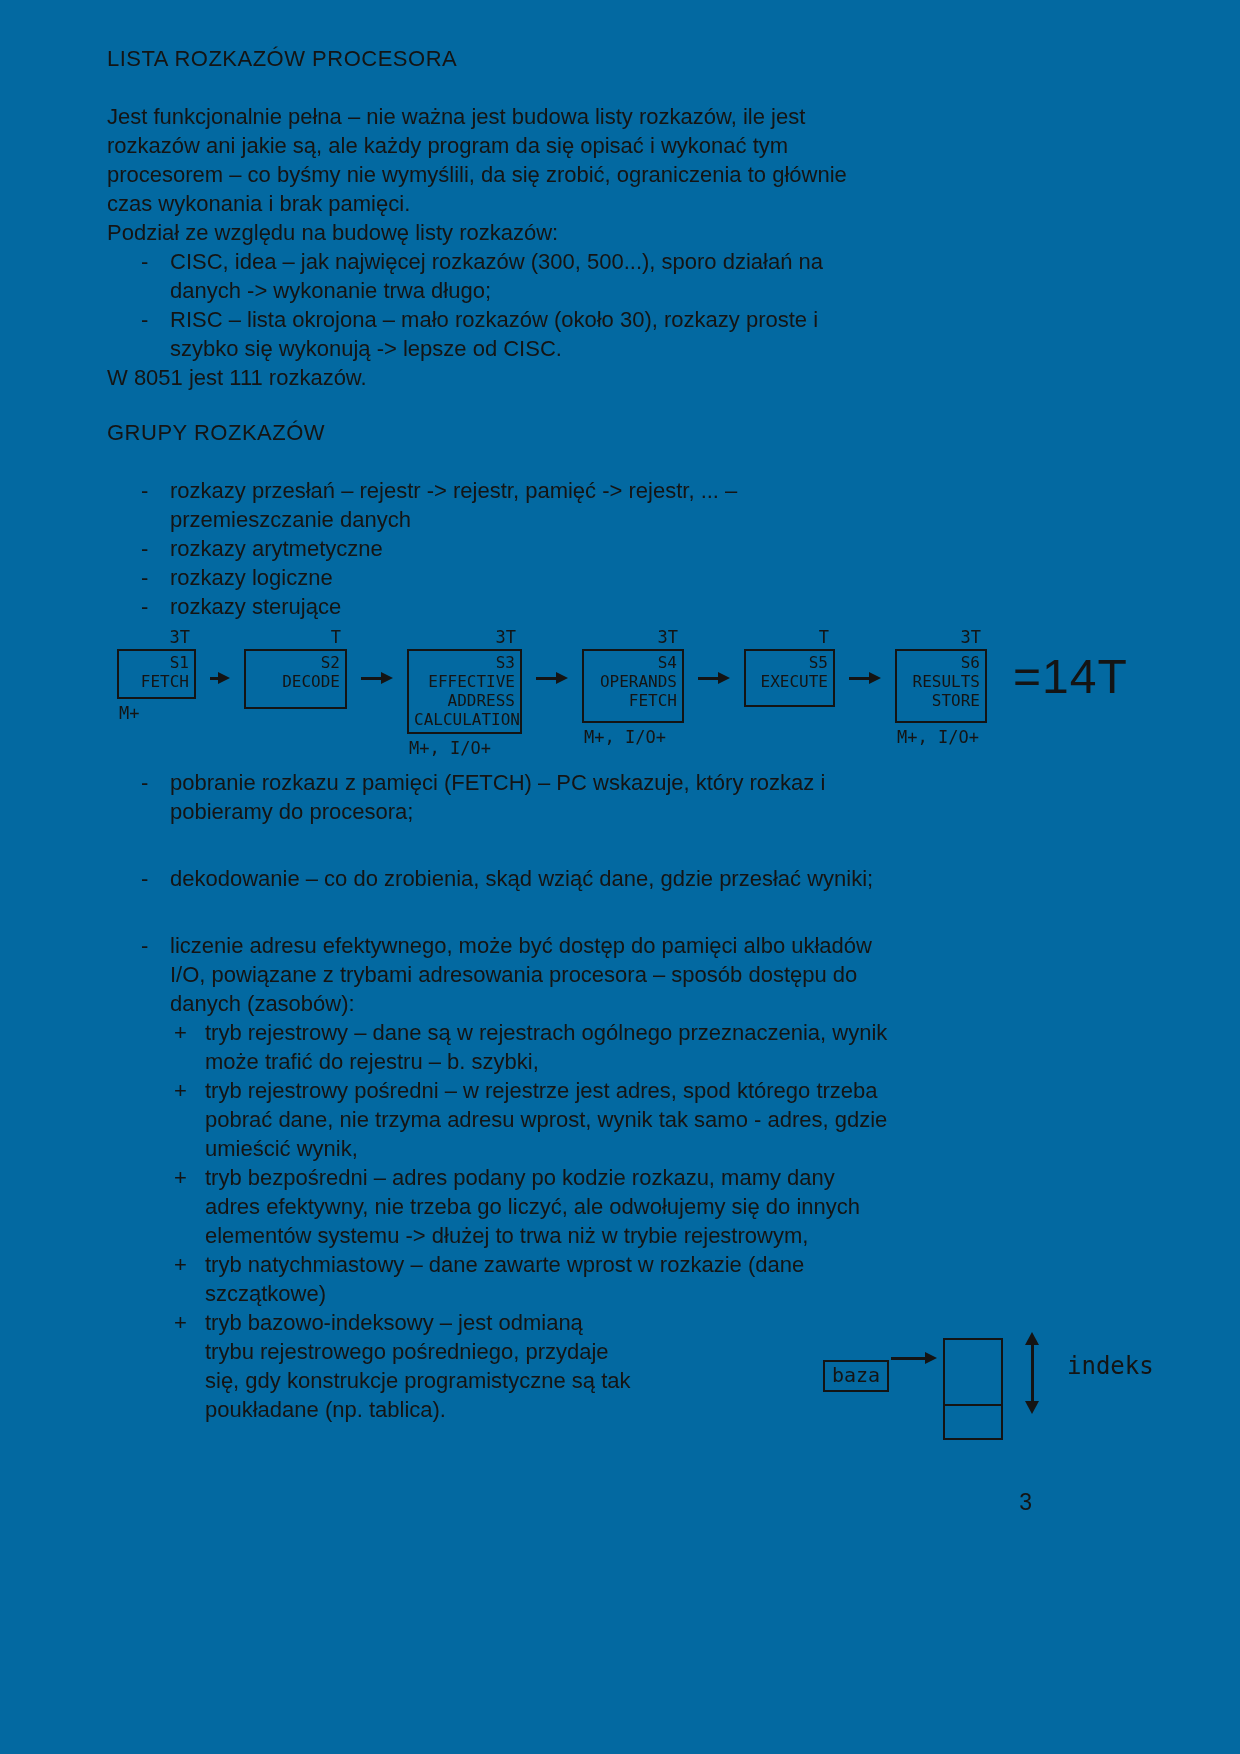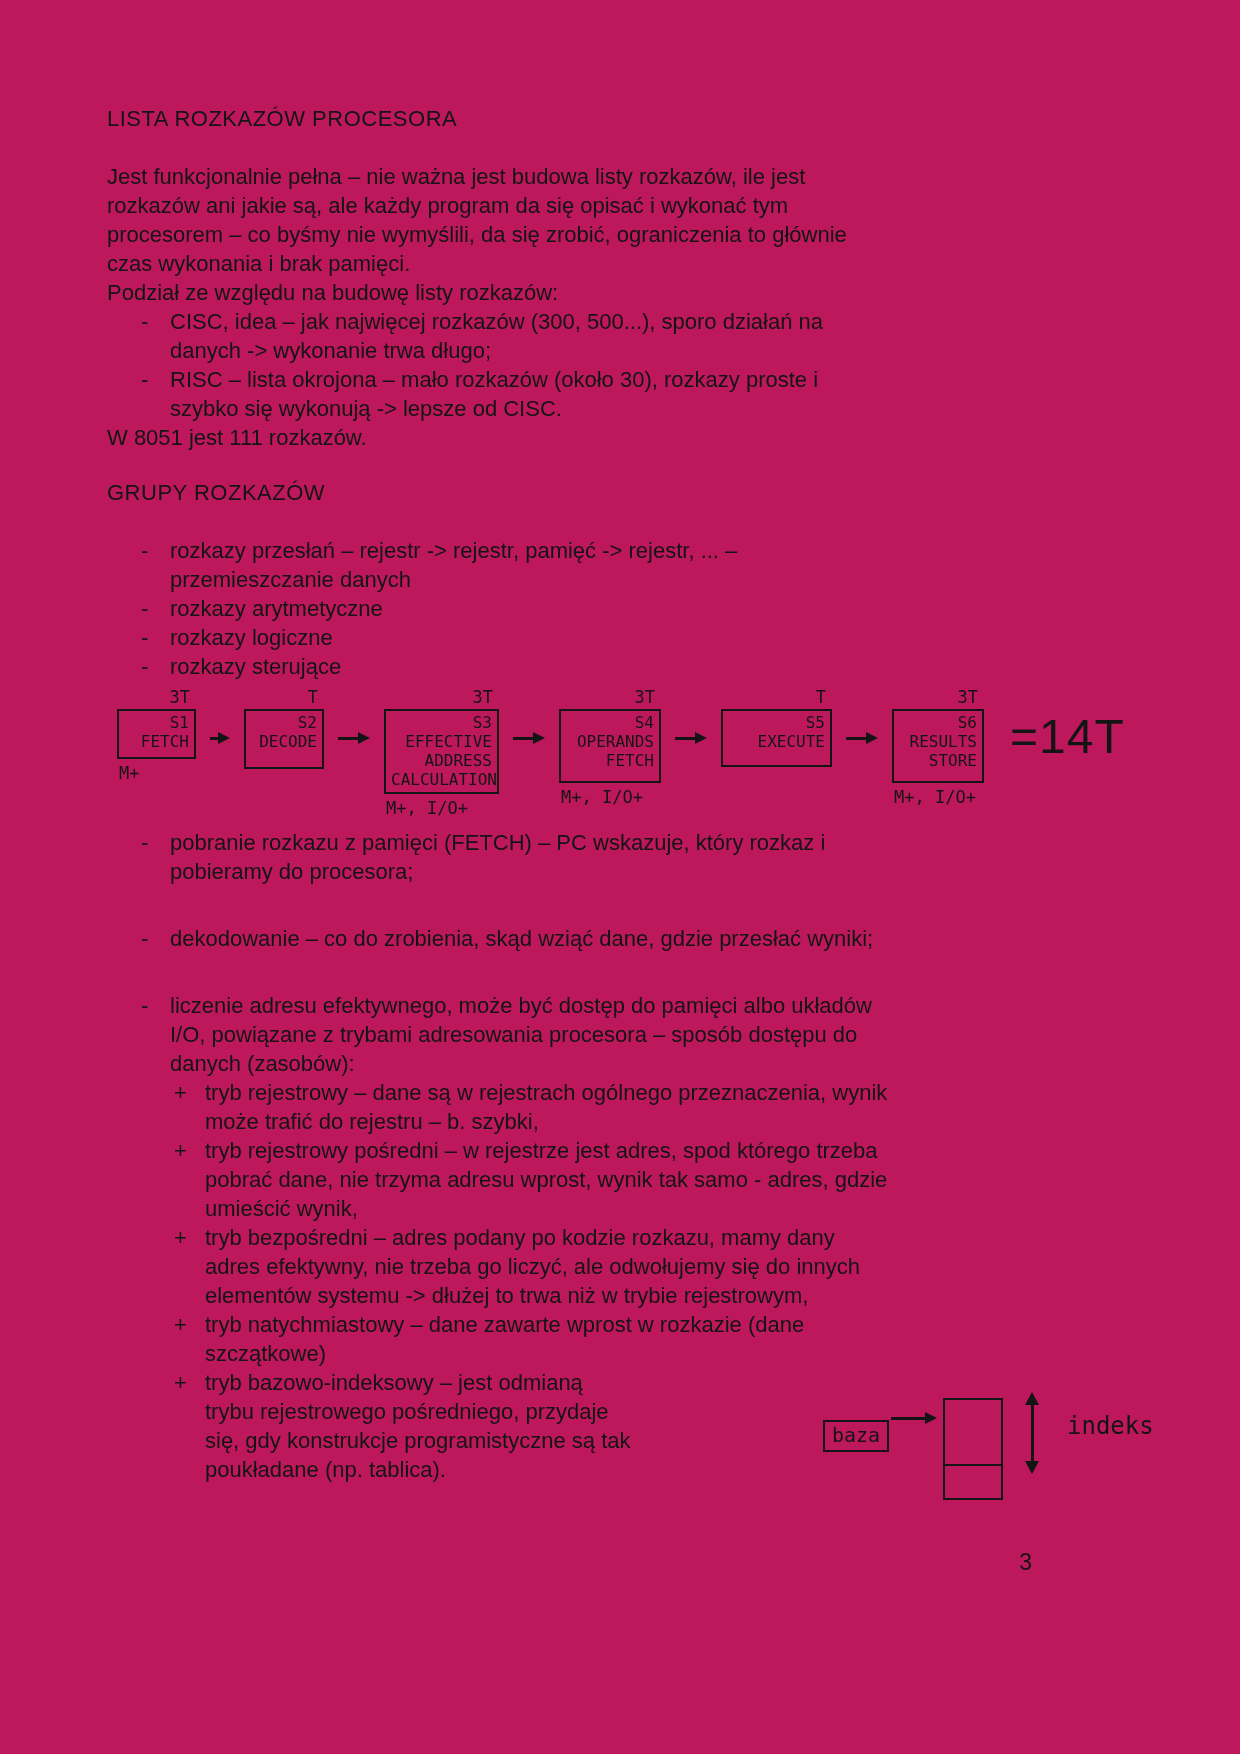--- a/index.html
+++ b/index.html
@@ -1,22 +1,22 @@
 <!DOCTYPE html>
 <html><head>
 <meta charset="utf-8">
 <style>
   * { box-sizing: border-box; }
   html,body { margin:0; padding:0; background:#9a9a9a; }
   .page {
-    width:1240px; height:1754px; margin:0 auto; background:#be185d;
+    width:1240px; height:1754px; margin:0 auto; background:#0369a1;
     font-family:"Liberation Sans", sans-serif; color:#141414;
     font-size:22px; line-height:29px;
     position:relative; overflow:hidden;
-    padding:104px 90px 0 107px;
+    padding:44px 90px 0 107px;
   }
   .ml { white-space:pre-line; }
   .h-caps { letter-spacing:0.5px; }
 
   
   .bullet { display:flex; align-items:flex-start; }
   .bullet .marker { flex:0 0 auto; }
   .b1 .marker { margin-left:34px; width:29px; text-align:left; }
   .b2 .marker { margin-left:67px; width:31px; text-align:left; }
   .gap26 { margin-top:26px; }
@@ -33,24 +33,24 @@
   .pbox {
     border:2px solid #141414; padding:2px 5px 3px 5px;
     font-family:"DejaVu Sans Mono", monospace; font-size:16px; line-height:19px;
     text-align:right; white-space:pre-line;
   }
   .pbelow {
     font-family:"DejaVu Sans Mono", monospace; font-size:17px; line-height:20px;
     height:24px; padding-top:4px; padding-left:2px; white-space:pre;
   }
   .st1 .pbox { width:79px;  min-height:50px; }
-  .st2 .pbox { width:80px;  min-height:60px; }
+  .st2 .pbox { width:103px;  min-height:60px; }
   .st3 .pbox { width:115px; }
   .st4 .pbox { width:102px; min-height:74px; }
-  .st5 .pbox { width:111px;  min-height:58px; }
+  .st5 .pbox { width:91px;  min-height:58px; }
   .st6 .pbox { width:92px;  min-height:74px; }
 
   .parrow { display:flex; align-items:center; margin:45px 2px 0 2px; }
   .parrow .shaft { display:block; width:20px; height:3px; background:#141414; }
   .parrow .head  { display:block; width:0; height:0;
     border-left:12px solid #141414; border-top:6px solid transparent; border-bottom:6px solid transparent; }
   .parrow.short .shaft { width:8px; }
 
   .ptotal { font-size:48px; line-height:48px; margin:26px 0 0 14px; letter-spacing:1px; }
 

